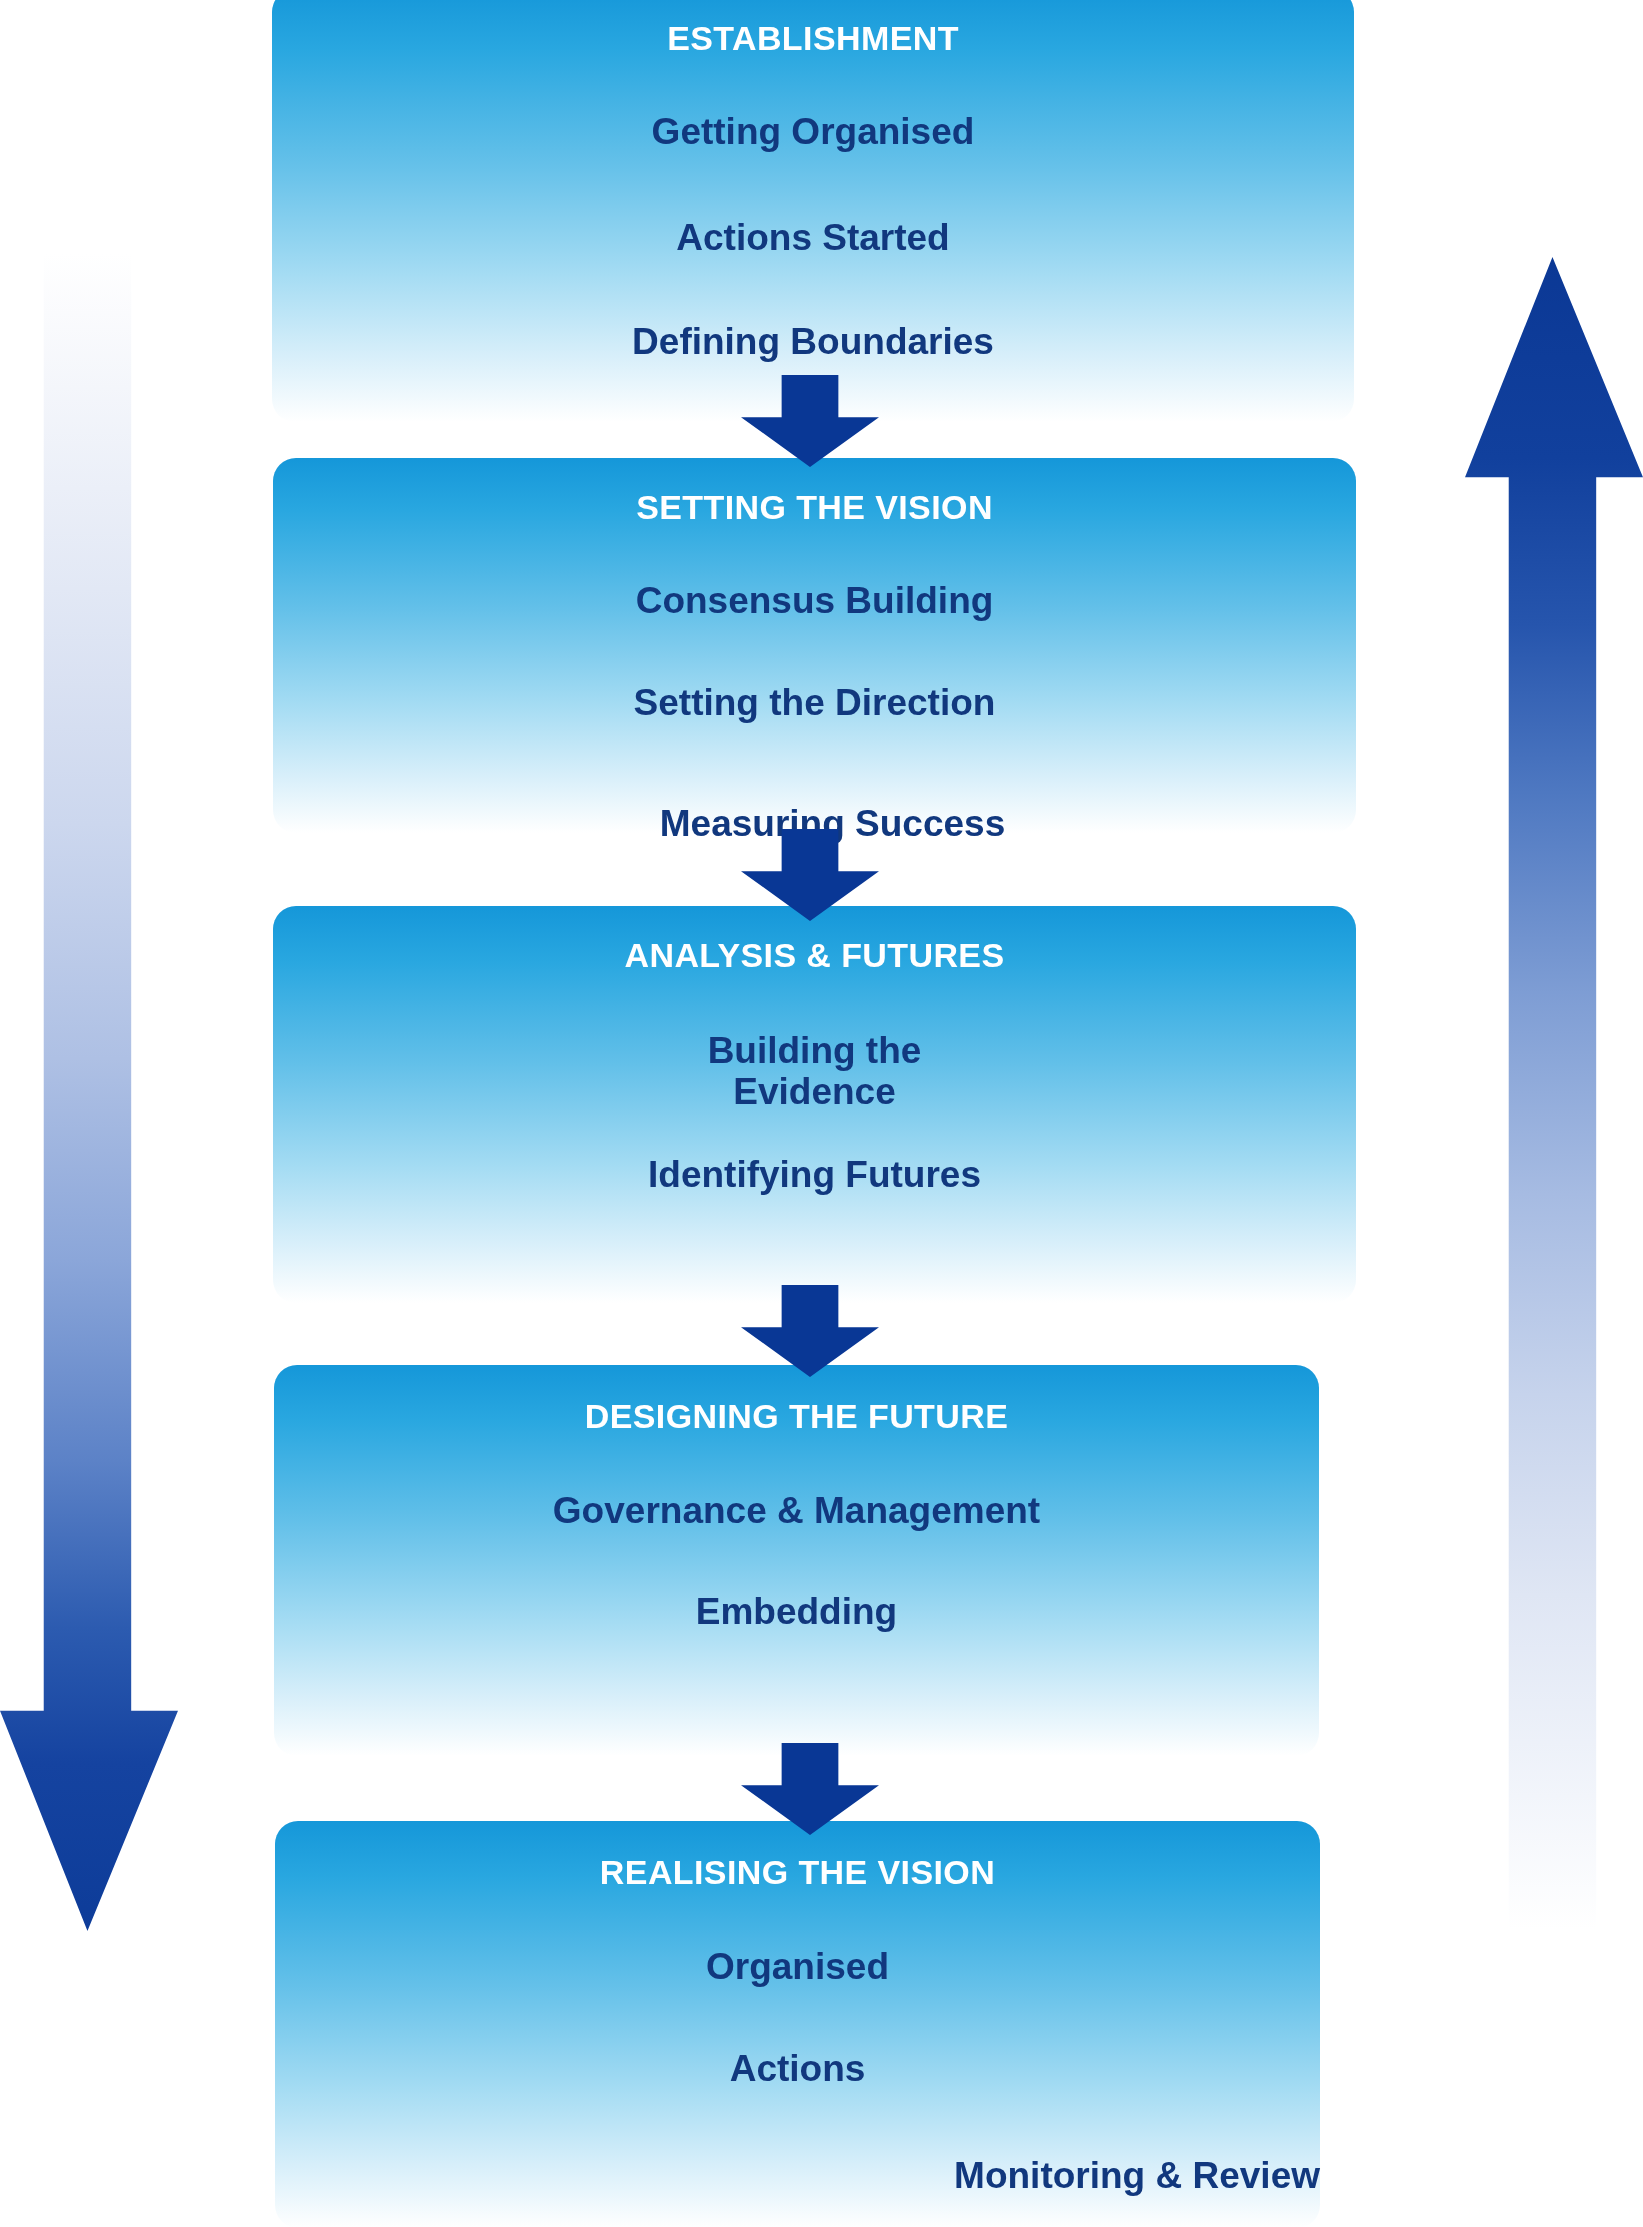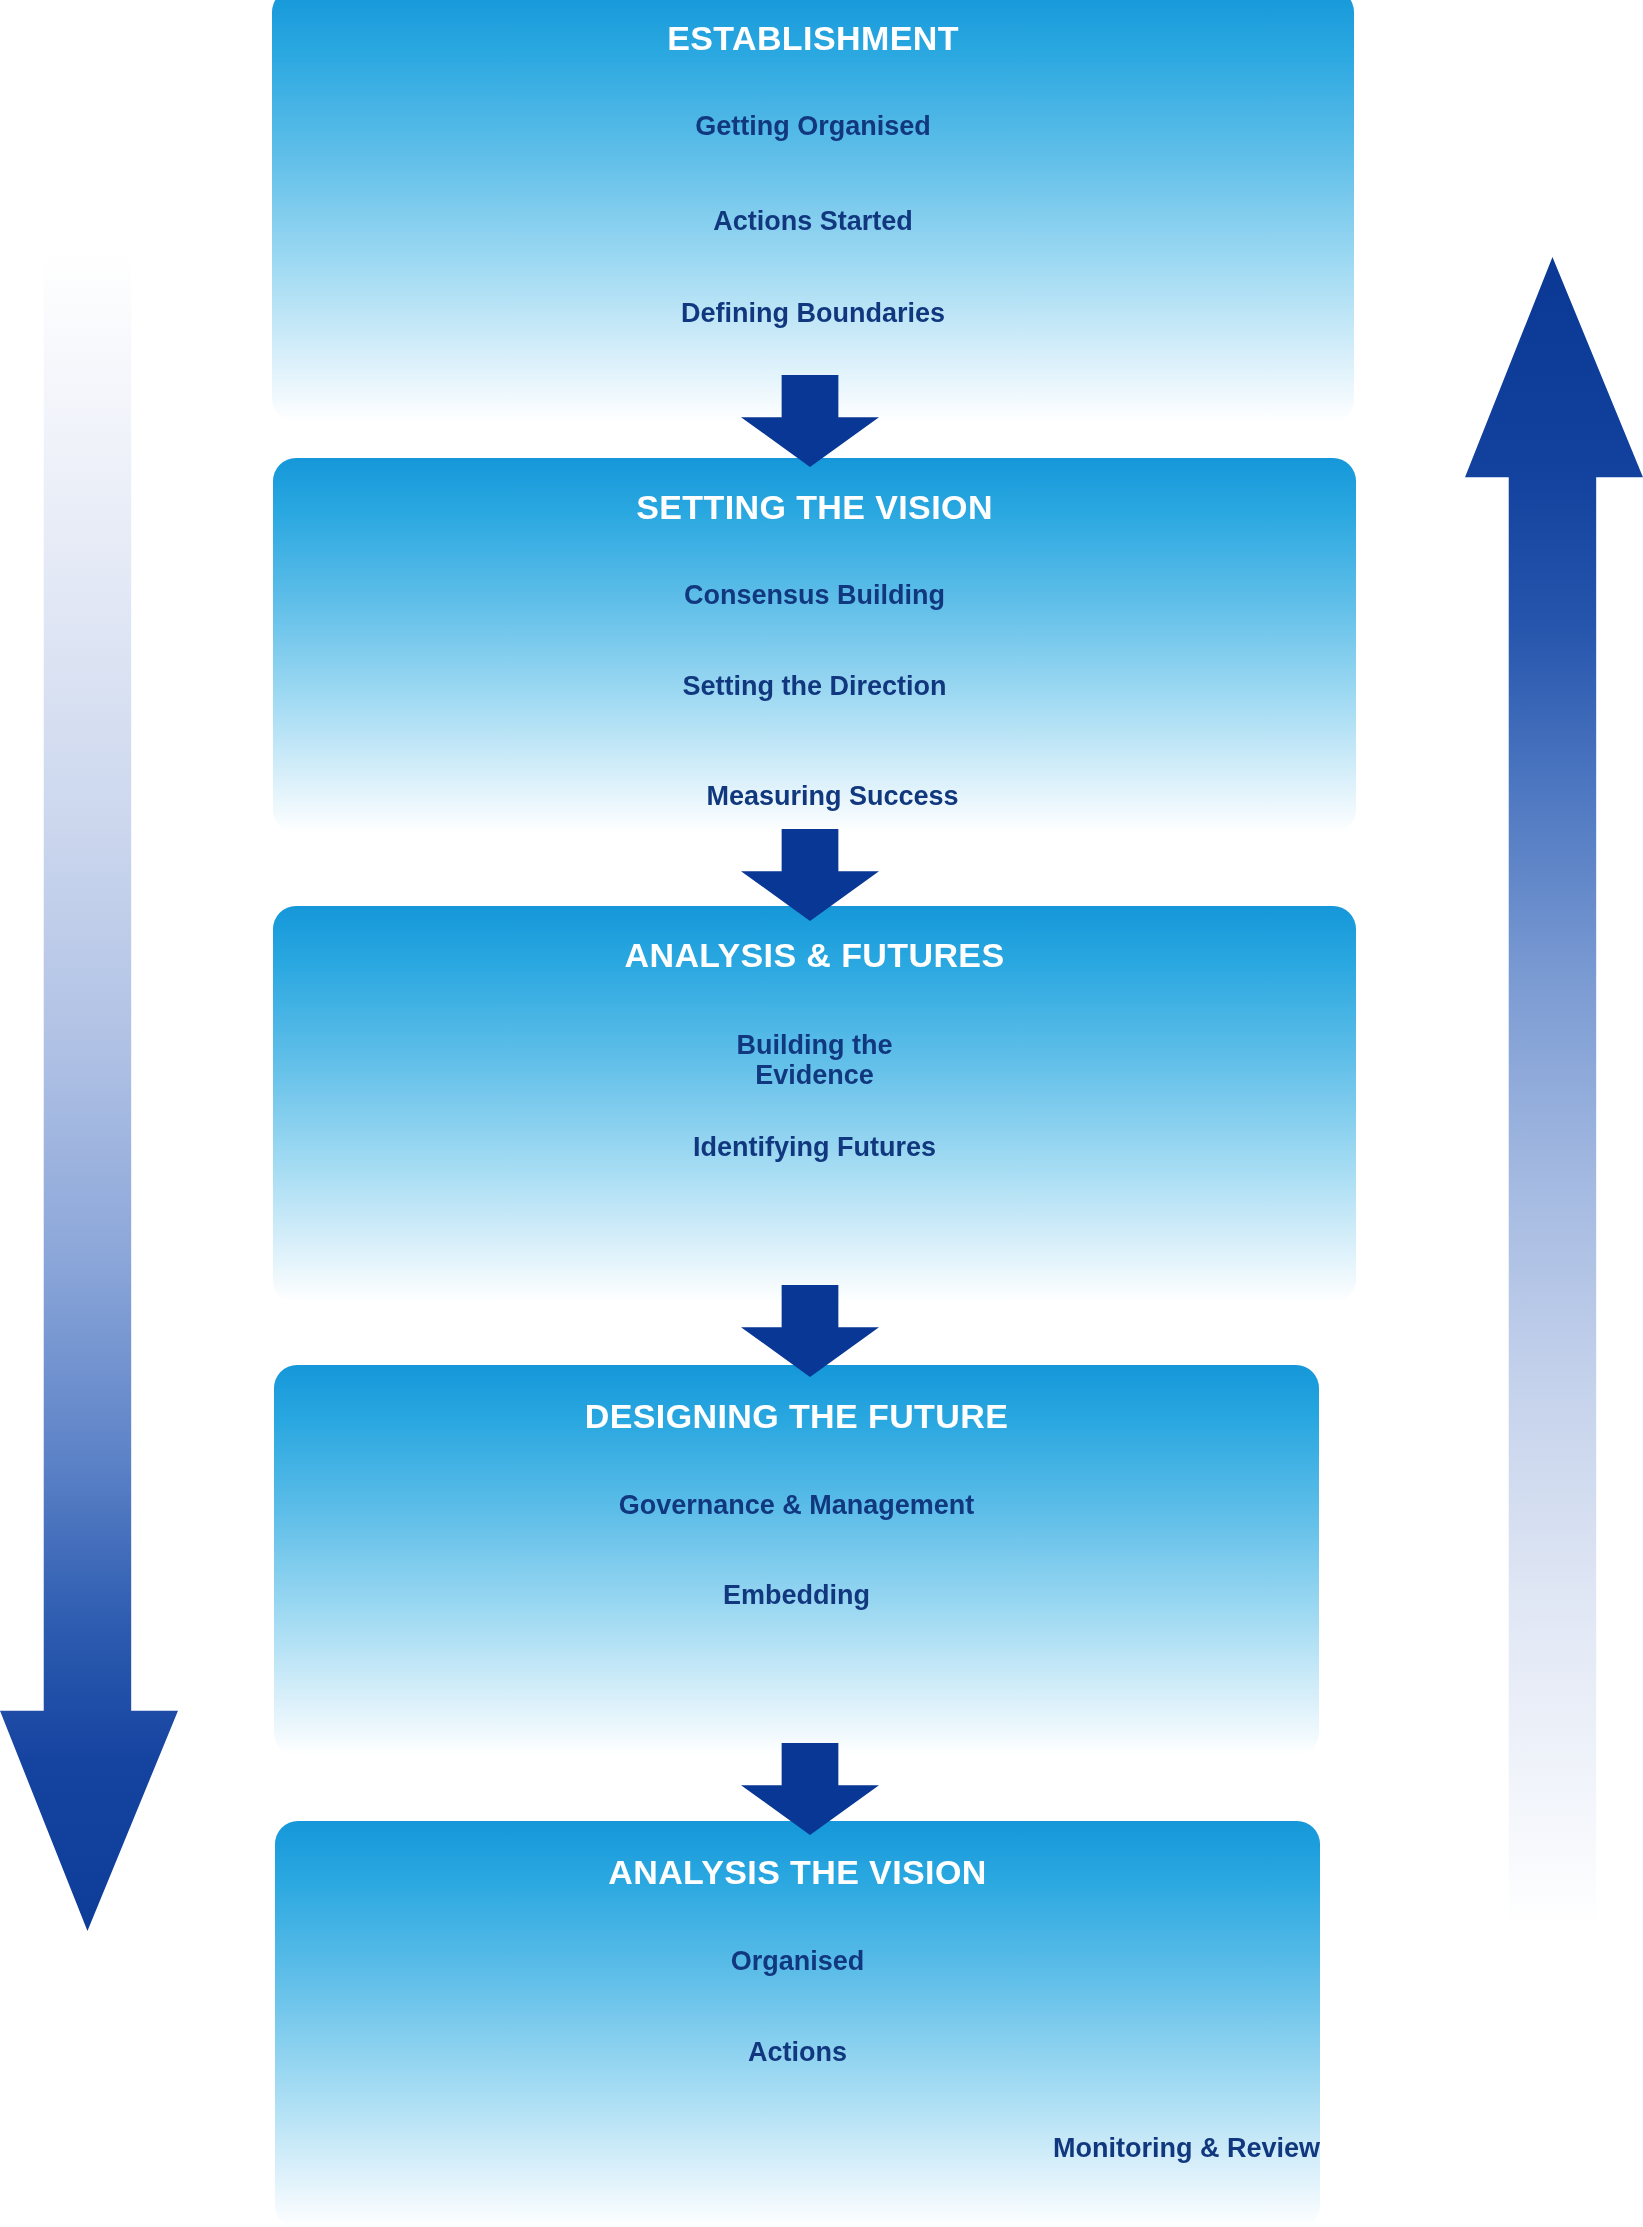--- a/index.html
+++ b/index.html
@@ -44,21 +44,21 @@
     white-space: nowrap;
   }
 
   .stage-items {
     display: block;
   }
 
   .stage-item {
     color: #11387e;
     font-weight: bold;
-    font-size: 27px;
+    font-size: 37px;
     line-height: 1.13;
     white-space: pre-line;
   }
 
   
   #box-0 { left: 272px;  top: -10.7px;   width: 1082px; height: 433px; }
   #box-0 .stage-title { margin-top: 32px; }
   #box-0 .stage-item:nth-child(1) { margin-top: 54px; }
   #box-0 .stage-item:nth-child(2) { margin-top: 64px; }
   #box-0 .stage-item:nth-child(3) { margin-top: 62px; }
@@ -236,21 +236,21 @@
     </div>
   </div>
 
   <div class="connector" id="conn-3">
     <svg viewBox="0 0 180 120" preserveAspectRatio="none" aria-hidden="true">
       <path d="M 53 0 L 127 0 L 127 55 L 180 55 L 90 120 L 0 55 L 53 55 Z" fill="#093795"></path>
     </svg>
   </div>
 
   <div class="stage-box" id="box-4">
-    <div class="stage-title">ANALYSIS THE VISION</div>
+    <div class="stage-title">REALISING THE VISION</div>
     <div class="stage-items">
       <div class="stage-item">Organised</div>
       <div class="stage-item">Actions</div>
       <div class="stage-item">Monitoring &amp; Review</div>
     </div>
   </div>
 
 </div>
 
 

